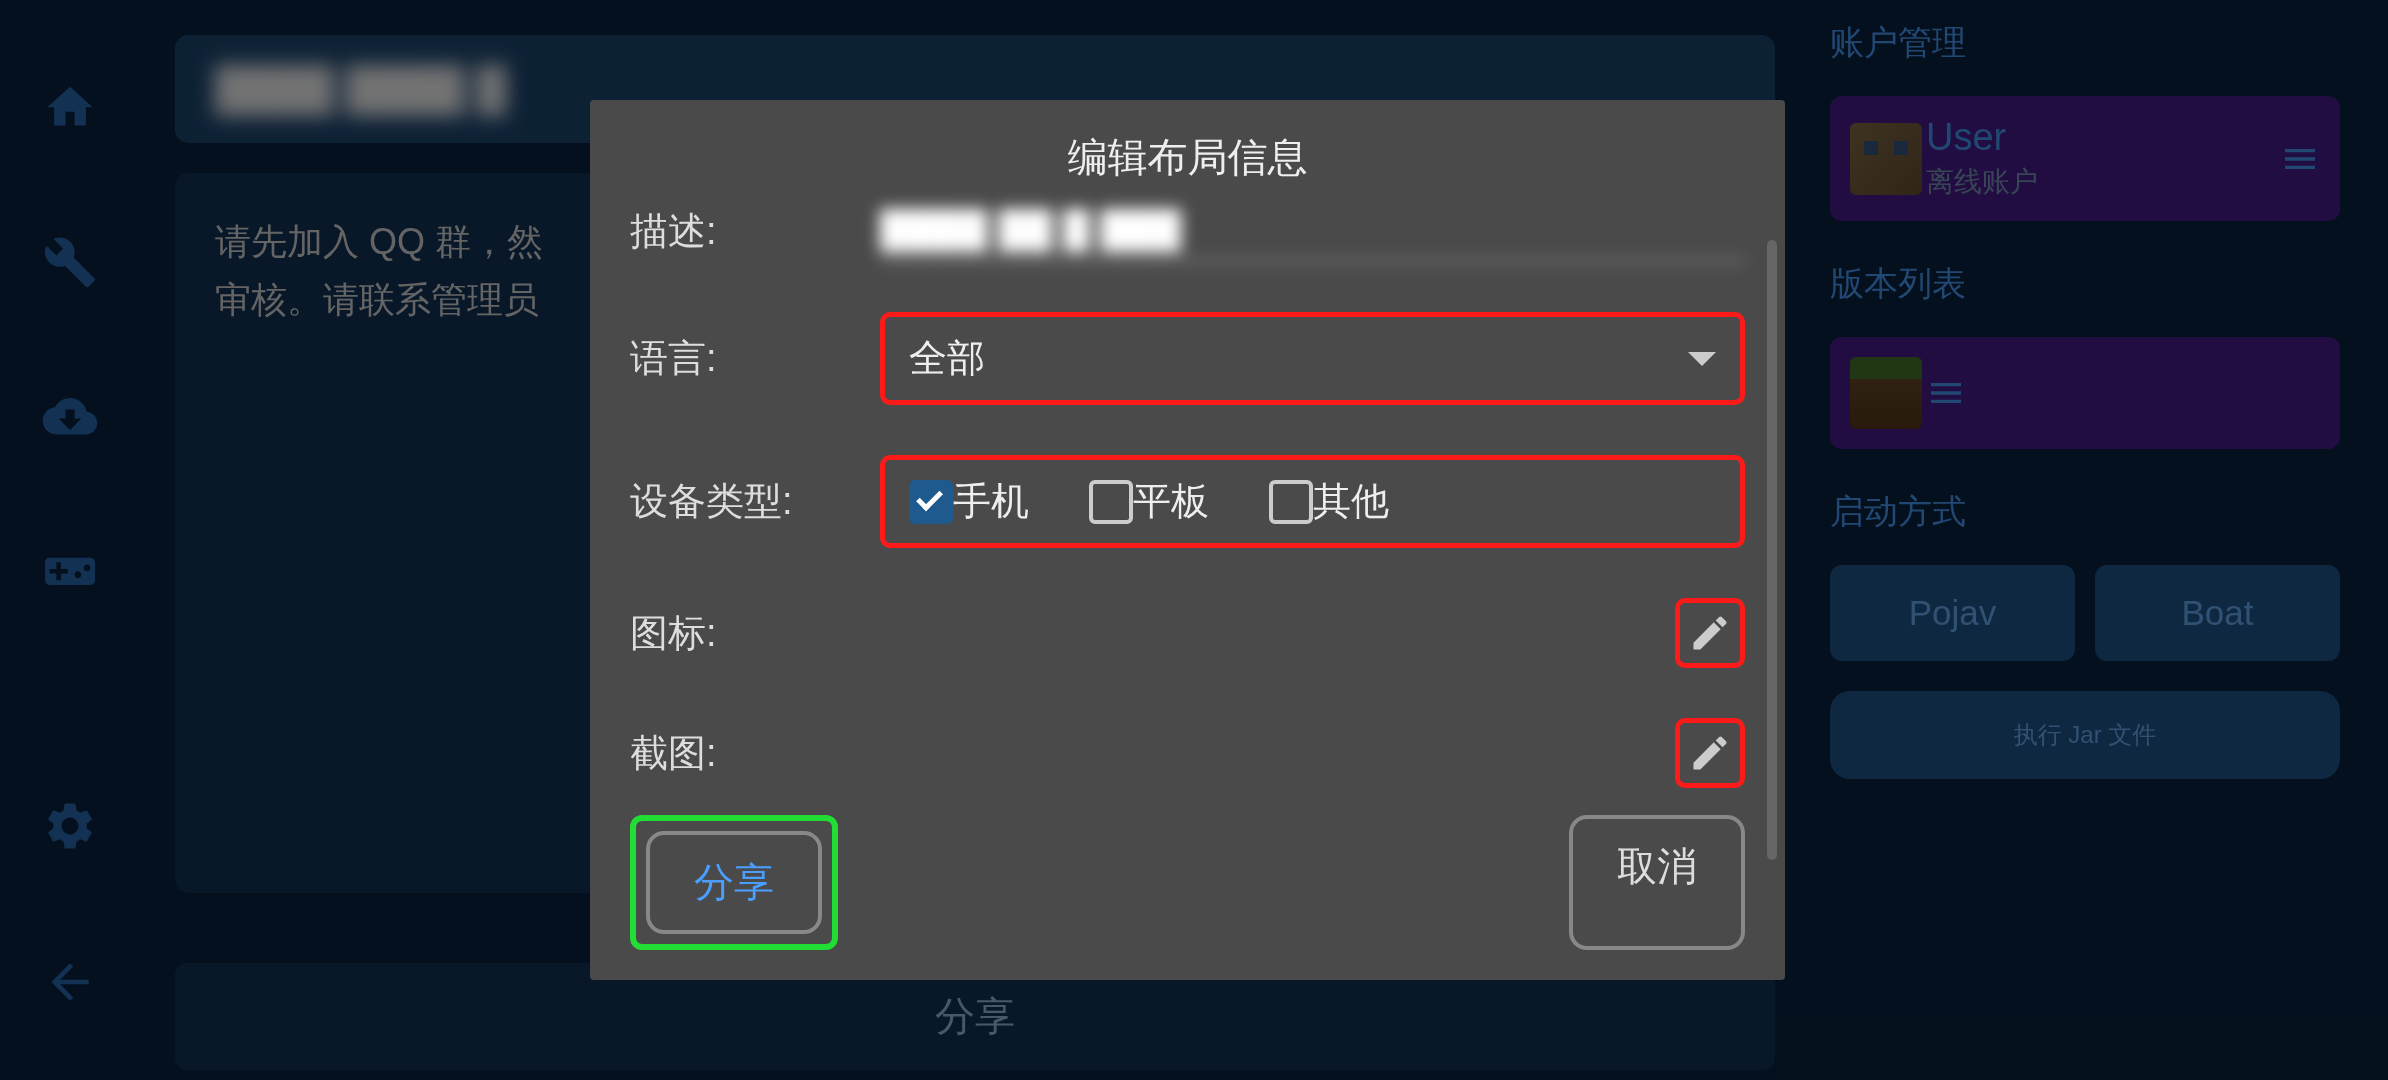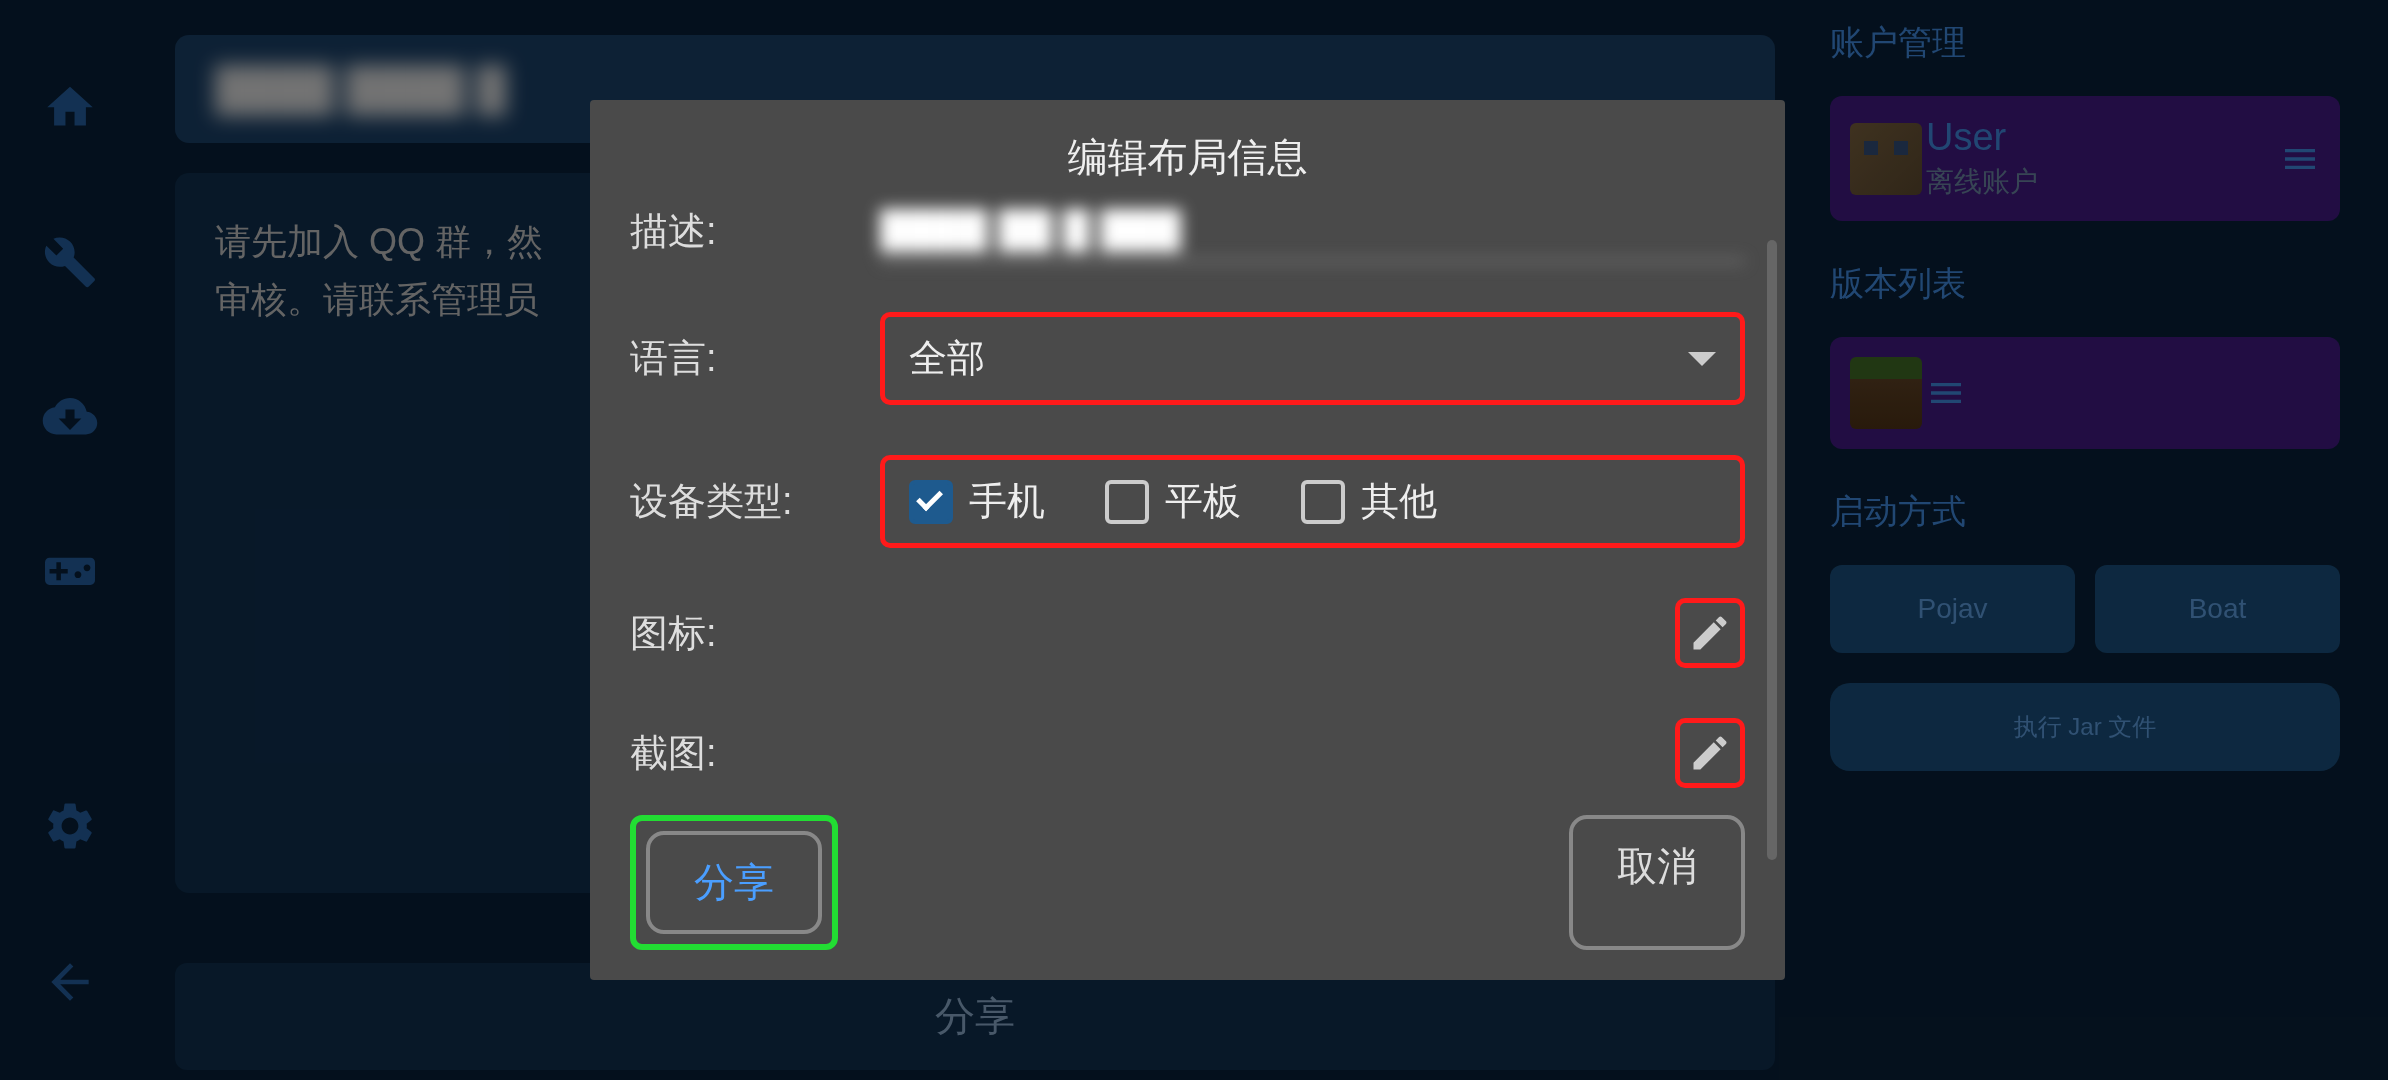--- a/index.html
+++ b/index.html
@@ -142,21 +142,21 @@
       margin-top: 30px;
       margin-bottom: 30px;
     }
     .launch-btn {
       flex: 1;
       background: #1e5a8e;
       border-radius: 12px;
       padding: 28px;
       text-align: center;
       color: #6cb4ff;
-      font-size: 28px;
+      font-size: 35px;
       cursor: pointer;
     }
     .jar-btn {
       background: #1e5a8e;
       border-radius: 20px;
       padding: 28px;
       text-align: center;
       color: #6cb4ff;
       font-size: 24px;
       cursor: pointer;
@@ -236,21 +236,20 @@
       display: flex;
       gap: 60px;
       align-items: center;
       border: 5px solid #ff1a1a;
       border-radius: 10px;
       padding: 16px 24px;
     }
     .checkbox-item {
       display: flex;
       align-items: center;
-      gap: 16px;
       font-size: 38px;
       cursor: pointer;
     }
     .checkbox {
       width: 44px;
       height: 44px;
       border: 4px solid #ccc;
       border-radius: 6px;
       display: flex;
       align-items: center;

